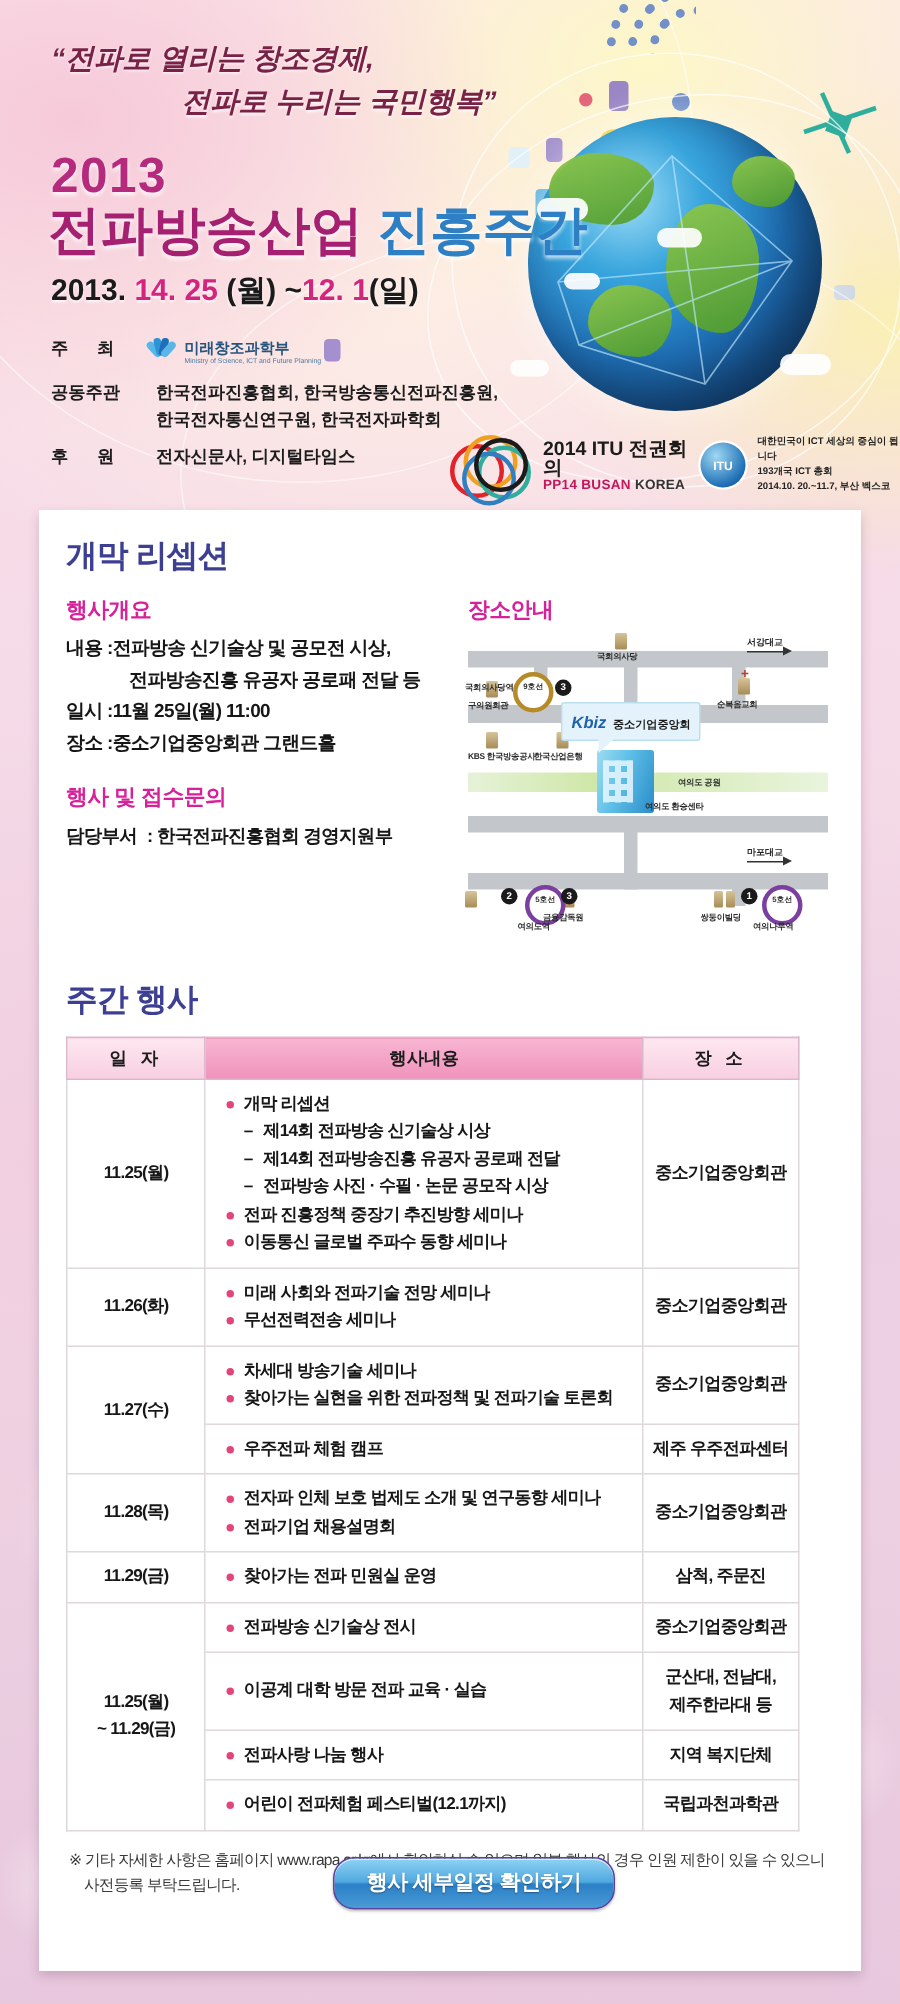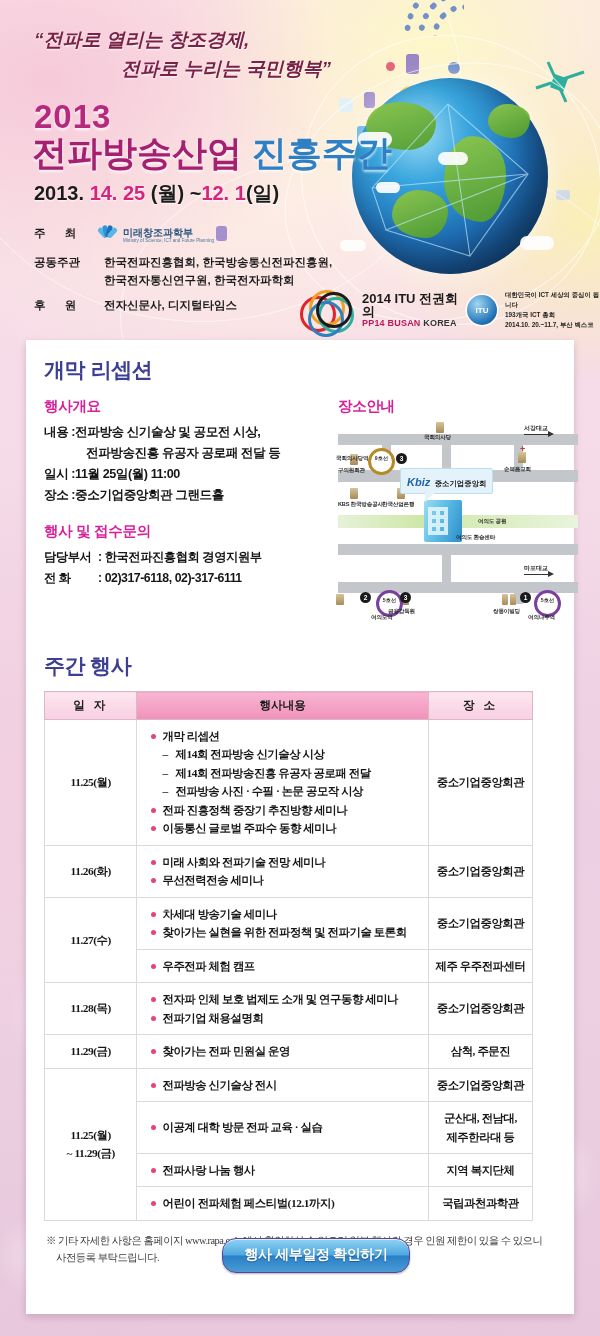--- a/index.html
+++ b/index.html
@@ -80,21 +80,21 @@
     box-shadow:0 0 0 1.5px #fff;}
   .itu-note{font-size:6.4px;color:#222;line-height:1.55;font-weight:bold;}
   
   .card{position:absolute;left:26px;top:340px;width:548px;height:974px;background:#fff;z-index:3;
     box-shadow:0 3px 7px rgba(90,50,80,.22);}
   .h-sec{color:#3d3f93;font-size:21px;font-weight:bold;letter-spacing:-.4px;}
   .h-sub{color:#d6219b;font-size:14.5px;font-weight:bold;margin-bottom:6px;letter-spacing:-.3px;}
   .reception{position:absolute;left:18px;top:16px;width:516px;}
   .rec-cols{display:flex;margin-top:13px;}
   .rec-left{width:268px;flex:none;}
-  .rec-right{flex:1;margin-left:26px;}
+  .rec-right{flex:1;}
   .kv{font-size:12.6px;color:#161616;font-weight:bold;line-height:1.68;letter-spacing:-.45px;}
   .kv .ind{display:block;padding-left:42px;}
   .kv .lab{display:inline-block;}
   .blockgap{height:15px;}
   .kv2{font-size:12.3px;color:#161616;font-weight:bold;line-height:1.72;letter-spacing:-.45px;}
   .kv2 .l{display:inline-block;width:54px;}
   
   .mapbox{position:relative;width:240px;height:200px;margin-top:4px;}
   .road{position:absolute;background:#c3c7cb;}
   .park{position:absolute;height:13px;left:0;width:240px;
@@ -116,21 +116,21 @@
   .kbiz-bldg::before{content:"";position:absolute;left:4px;top:7px;width:20px;height:28px;
     background:repeating-linear-gradient(180deg,#e9f7fe 0 4px,transparent 4px 8px),
                repeating-linear-gradient(90deg,#e9f7fe 0 4px,transparent 4px 8px);opacity:.85;}
   .kbiz-cal{position:absolute;left:62px;top:46px;background:#e4f3fb;border:1px solid #bcdff0;
     padding:3px 6px;border-radius:2px;white-space:nowrap;}
   .kbiz-cal .k{font-size:11px;font-weight:bold;color:#1f62ab;font-style:italic;}
   .kbiz-cal .t{font-size:7.4px;font-weight:bold;color:#1b1b1b;}
   .kbiz-cal::after{content:"";position:absolute;left:24px;bottom:-9px;border-top:10px solid #e4f3fb;
     border-right:11px solid transparent;}
   
-  .weekly{position:absolute;left:18px;top:312px;width:516px;font-family:Liberation Serif, serif;}
+  .weekly{position:absolute;left:18px;top:312px;width:516px;}
   table{border-collapse:collapse;width:489px;margin-top:11px;font-size:11.4px;}
   th{font-weight:bold;color:#1c1c1c;font-size:11.6px;padding:6px 0;letter-spacing:3px;
     border:1px solid #d9b9c9;}
   th.c1{background:linear-gradient(180deg,#fde7f0,#f9cfe1);width:92px;}
   th.c2{background:linear-gradient(180deg,#f7b6d2,#f192bc);width:293px;letter-spacing:0;margin-top:16px;}
   th.c3{background:linear-gradient(180deg,#fde7f0,#f9cfe1);width:104px;}
   td{border:1px solid #ded8dc;padding:7px 0;color:#171717;font-weight:bold;letter-spacing:-.45px;
     line-height:1.62;vertical-align:middle;}
   td.date{text-align:center;font-size:11.4px;white-space:pre-line;}
   td.body{padding-left:14px;}
@@ -307,23 +307,20 @@
           </div>
         </div>
 
         <div class="blockgap"></div>
 
         <div class="h-sub">행사 및 접수문의</div>
         <div class="kv2">
           <div>
             <span class="l">담당부서</span>: <span>한국전파진흥협회 경영지원부</span>
           </div>
-          <div>
-            <span class="l">전     화</span>: <span>02)317-6118, 02)-317-6111</span>
-          </div>
         </div>
       </div>
 
       <div class="rec-right">
         <div class="h-sub">장소안내</div>
         <div class="mapbox">
 
           <div class="road" style="left:0;top:12px;width:240px;height:11px;"></div>
           <div class="road" style="left:0;top:48px;width:240px;height:12px;"></div>
           <div class="road" style="left:0;top:122px;width:240px;height:11px;"></div>

